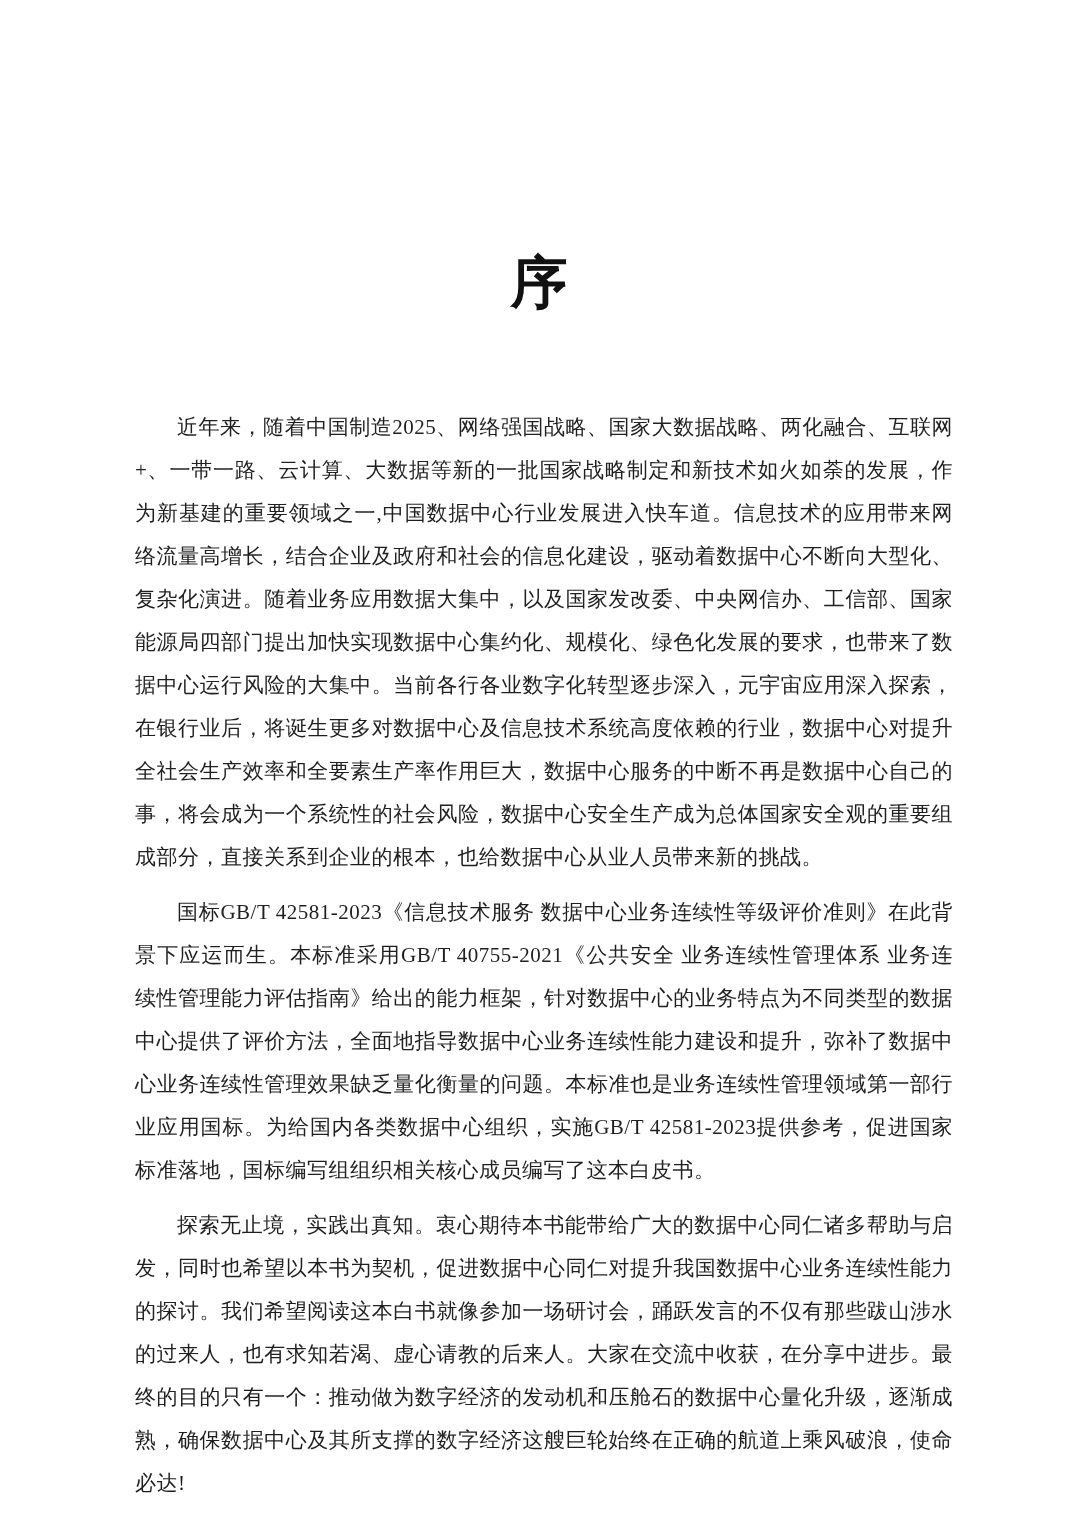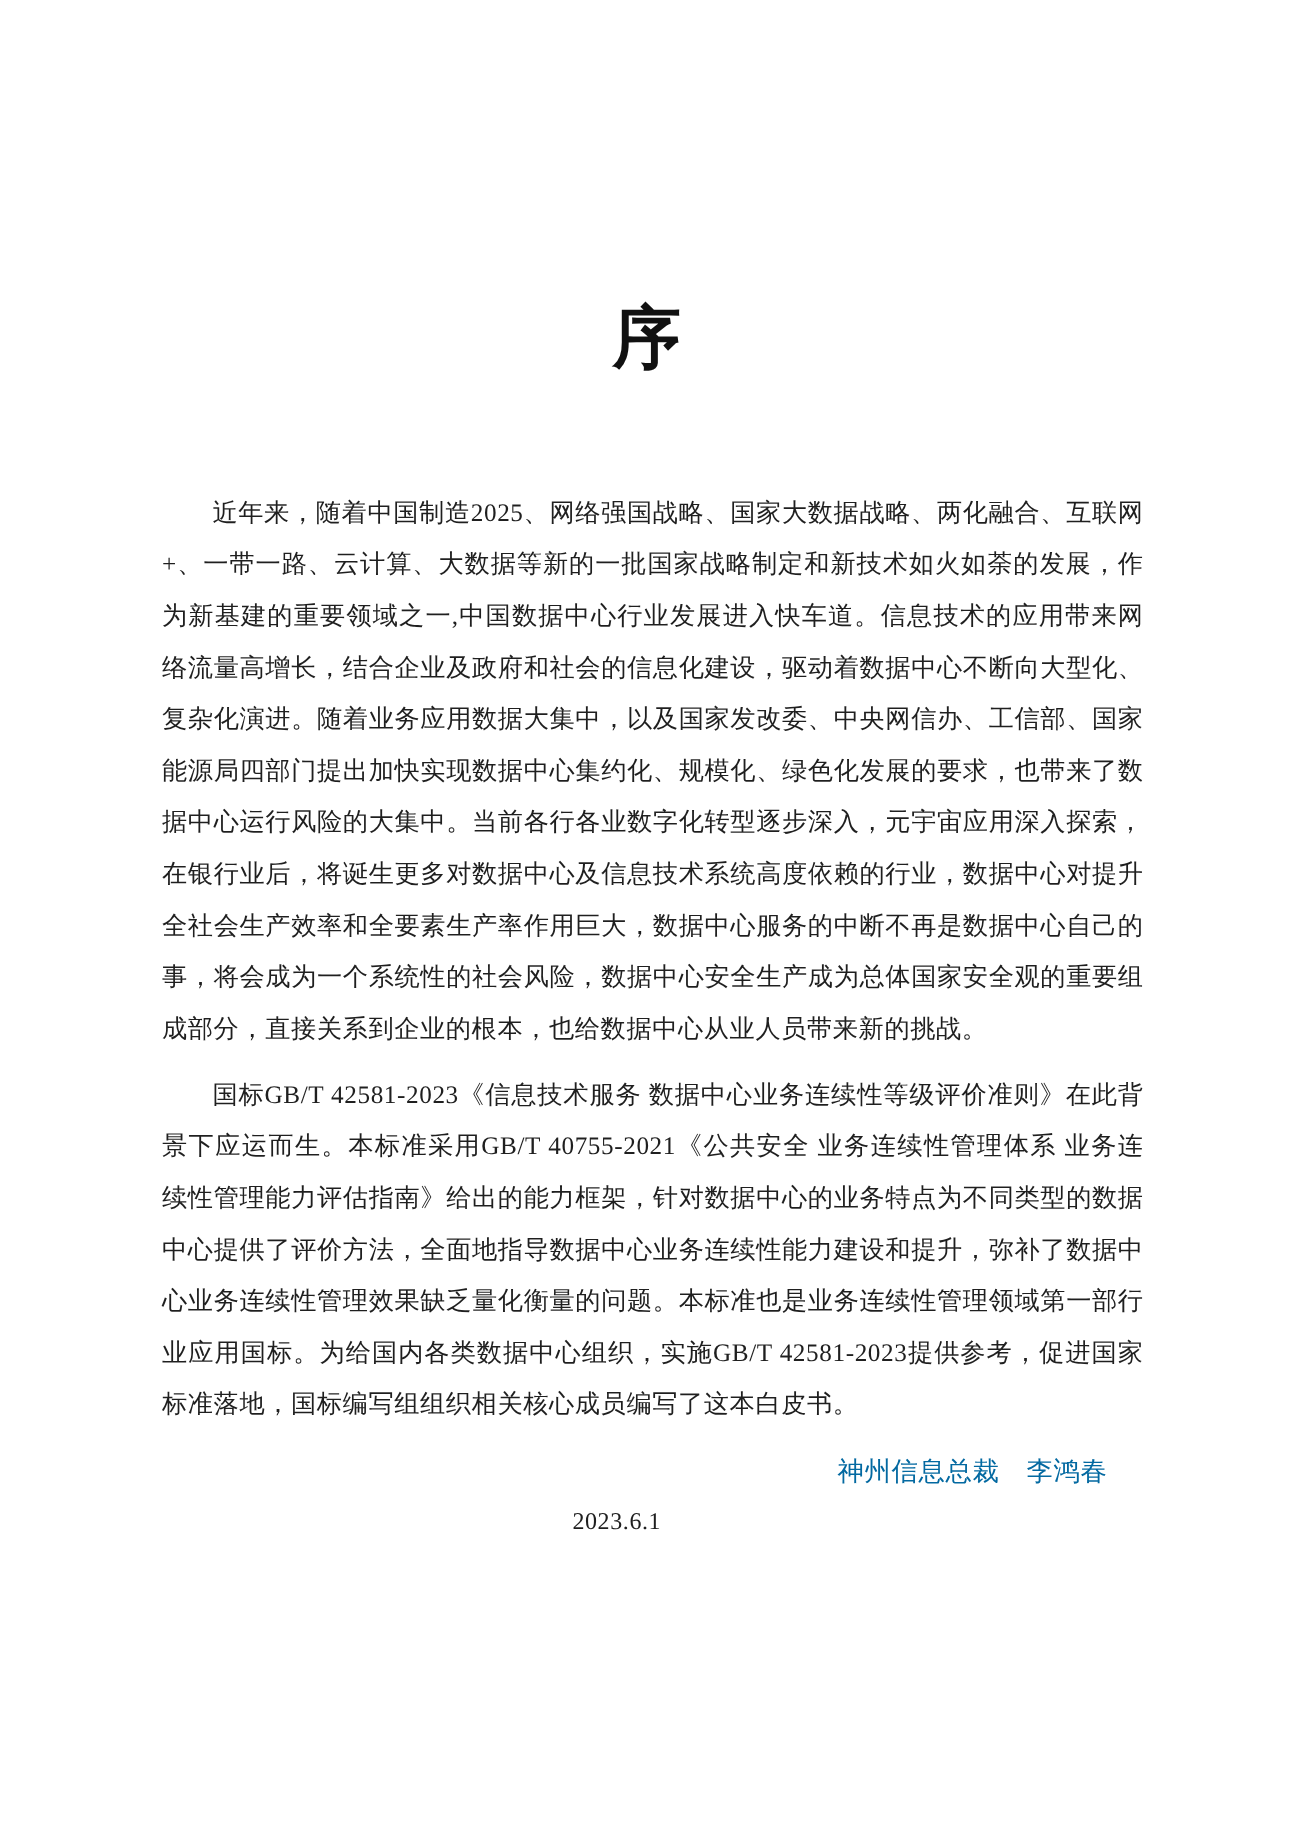--- a/index.html
+++ b/index.html
@@ -62,17 +62,18 @@
 </style>
 </head>
 <body>
 
 <div class="page">
   <h1 class="title">序</h1>
 
   <div class="body-text">
     <p>近年来，随着中国制造2025、网络强国战略、国家大数据战略、两化融合、互联网+、一带一路、云计算、大数据等新的一批国家战略制定和新技术如火如荼的发展，作为新基建的重要领域之一,中国数据中心行业发展进入快车道。信息技术的应用带来网络流量高增长，结合企业及政府和社会的信息化建设，驱动着数据中心不断向大型化、复杂化演进。随着业务应用数据大集中，以及国家发改委、中央网信办、工信部、国家能源局四部门提出加快实现数据中心集约化、规模化、绿色化发展的要求，也带来了数据中心运行风险的大集中。当前各行各业数字化转型逐步深入，元宇宙应用深入探索，在银行业后，将诞生更多对数据中心及信息技术系统高度依赖的行业，数据中心对提升全社会生产效率和全要素生产率作用巨大，数据中心服务的中断不再是数据中心自己的事，将会成为一个系统性的社会风险，数据中心安全生产成为总体国家安全观的重要组成部分，直接关系到企业的根本，也给数据中心从业人员带来新的挑战。</p>
     <p>国标GB/T 42581-2023《信息技术服务 数据中心业务连续性等级评价准则》在此背景下应运而生。本标准采用GB/T 40755-2021《公共安全 业务连续性管理体系 业务连续性管理能力评估指南》给出的能力框架，针对数据中心的业务特点为不同类型的数据中心提供了评价方法，全面地指导数据中心业务连续性能力建设和提升，弥补了数据中心业务连续性管理效果缺乏量化衡量的问题。本标准也是业务连续性管理领域第一部行业应用国标。为给国内各类数据中心组织，实施GB/T 42581-2023提供参考，促进国家标准落地，国标编写组组织相关核心成员编写了这本白皮书。</p>
+    <p>探索无止境，实践出真知。衷心期待本书能带给广大的数据中心同仁诸多帮助与启发，同时也希望以本书为契机，促进数据中心同仁对提升我国数据中心业务连续性能力的探讨。我们希望阅读这本白书就像参加一场研讨会，踊跃发言的不仅有那些跋山涉水的过来人，也有求知若渴、虚心请教的后来人。大家在交流中收获，在分享中进步。最终的目的只有一个：推动做为数字经济的发动机和压舱石的数据中心量化升级，逐渐成熟，确保数据中心及其所支撑的数字经济这艘巨轮始终在正确的航道上乘风破浪，使命必达!</p>
 
     <div class="signature">神州信息总裁　李鸿春</div>
     <div class="date">2023.6.1</div>
   </div>
 </div>
 
 </body></html>

